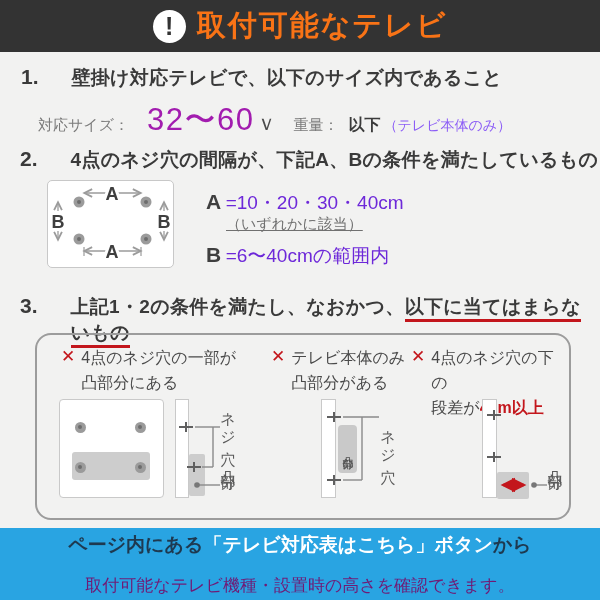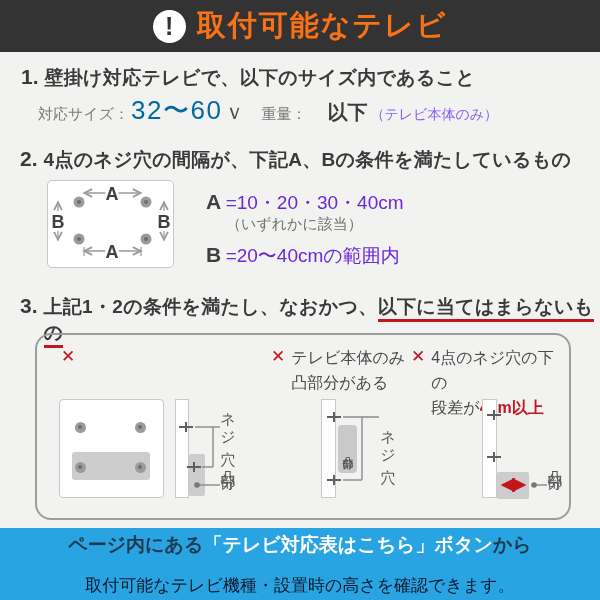--- a/index.html
+++ b/index.html
@@ -16,44 +16,44 @@
   .alert-icon{
     width:33px;height:33px;border-radius:50%;background:#ffffff;color:#333333;
     display:flex;align-items:center;justify-content:center;
     font-size:25px;font-weight:800;line-height:1;
   }
   .header-title{color:#f97316;font-size:29px;font-weight:700;letter-spacing:2px;}
 
   
   .sec-head{position:absolute;display:flex;align-items:baseline;gap:6px;font-weight:700;color:#3a3a3a;}
   .sec-num{font-size:21px;}
-  .sec-text{font-size:19px;letter-spacing:.3px;}
+  .sec-text{font-size:19px;letter-spacing:.3px;margin-left:27px;}
   #h1{left:21px;top:65px;}
   #h2{left:20px;top:147px;}
   #h3{left:20px;top:294px;}
   .red-underline{border-bottom:3px solid #c3161c;padding-bottom:2px;}
 
   
-  .s1-vals{position:absolute;left:38px;top:93px;display:flex;align-items:baseline;white-space:nowrap;justify-content:space-between;}
+  .s1-vals{position:absolute;left:38px;top:99px;display:flex;align-items:baseline;white-space:nowrap;justify-content:space-between;}
   .small-lbl{font-size:15px;color:#7a7a7a;}
-  .big-val{font-size:26px;color:#0369a1;letter-spacing:1.5px;margin-left:2px;}
+  .big-val{font-size:31px;color:#a21caf;letter-spacing:1.5px;margin-left:18px;}
   .unit{font-size:22px;color:#4b4b4b;margin-left:1px;}
   .gap14{display:inline-block;width:16px;}
-  .suffix{font-size:20px;font-weight:700;color:#3b3b3b;margin-left:21px;}
+  .suffix{font-size:16px;font-weight:700;color:#3b3b3b;margin-left:10px;}
   .note{font-size:14px;color:#8b5cf6;margin-left:3px;}
 
   
   .s2-box{
     position:absolute;left:47px;top:180px;width:127px;height:88px;
     background:#ffffff;border:1px solid #c8c8c8;border-radius:5px;box-sizing:border-box;
   }
   .s2-cond{position:absolute;white-space:nowrap;}
   .cond-letter{font-size:21px;font-weight:700;color:#3f3f3f;}
   .cond-val{font-size:19px;color:#6d28d9;}
-  .cond-note{font-size:15px;color:#707070;}
+  .cond-note{font-size:15px;color:#707070;text-decoration:underline;}
   #condA{left:206px;top:190px;}
   #condANote{left:226px;top:215px;}
   #condB{left:206px;top:243px;}
 
   
   .rule-box{
     position:absolute;left:35px;top:333px;width:536px;height:187px;box-sizing:border-box;
     border:2px solid #9c9c9c;border-radius:16px;
   }
   .x-item{position:absolute;display:flex;gap:6px;align-items:flex-start;}
@@ -86,21 +86,21 @@
     writing-mode:vertical-rl;text-orientation:upright;font-size:11px;color:#4f4f4f;letter-spacing:1px;line-height:1;
   }
 
   
   .footer{
     position:absolute;left:0;top:528px;width:600px;height:72px;background:#29a4e2;
     display:flex;flex-direction:column;align-items:center;justify-content:center;gap:16px;
   }
   .footer-line1{font-size:19px;font-weight:700;color:#1e3950;white-space:nowrap;}
   .footer-line1 .white{color:#ffffff;}
-  .footer-line2{font-size:17px;font-weight:500;color:#0f172a;white-space:nowrap;}
+  .footer-line2{font-size:17px;font-weight:500;color:#701a75;white-space:nowrap;}
 </style>
 </head>
 <body>
 
 <div class="page">
 
   <div class="header">
     <span class="alert-icon">!</span>
     <span class="header-title">取付可能なテレビ</span>
   </div>
@@ -163,32 +163,36 @@
 
   <div id="condA" class="s2-cond">
     <span class="cond-letter">A</span>
     <span class="cond-val">=10・20・30・40cm</span>
   </div>
   <div id="condANote" class="s2-cond">
     <span class="cond-note">（いずれかに該当）</span>
   </div>
   <div id="condB" class="s2-cond">
     <span class="cond-letter">B</span>
-    <span class="cond-val">=20〜40cmの範囲内</span>
+    <span class="cond-val">=6〜40cmの範囲内</span>
   </div>
 
   <div id="h3" class="sec-head">
     <span class="sec-num">3.</span>
     <span class="sec-text"><span>上記1・2の条件を満たし、なおかつ、</span><span class="red-underline">以下に当てはまらないもの</span></span>
   </div>
 
   <div class="rule-box">
 
     <div id="item1" class="x-item">
       <span class="x-mark">✕</span>
+      <div class="x-lines">
+        <div>4点のネジ穴の一部が</div>
+        <div>凸部分にある</div>
+      </div>
     </div>
     <div id="item2" class="x-item">
       <span class="x-mark">✕</span>
       <div class="x-lines">
         <div>テレビ本体のみ</div>
         <div>凸部分がある</div>
       </div>
     </div>
     <div id="item3" class="x-item">
       <span class="x-mark">✕</span>

